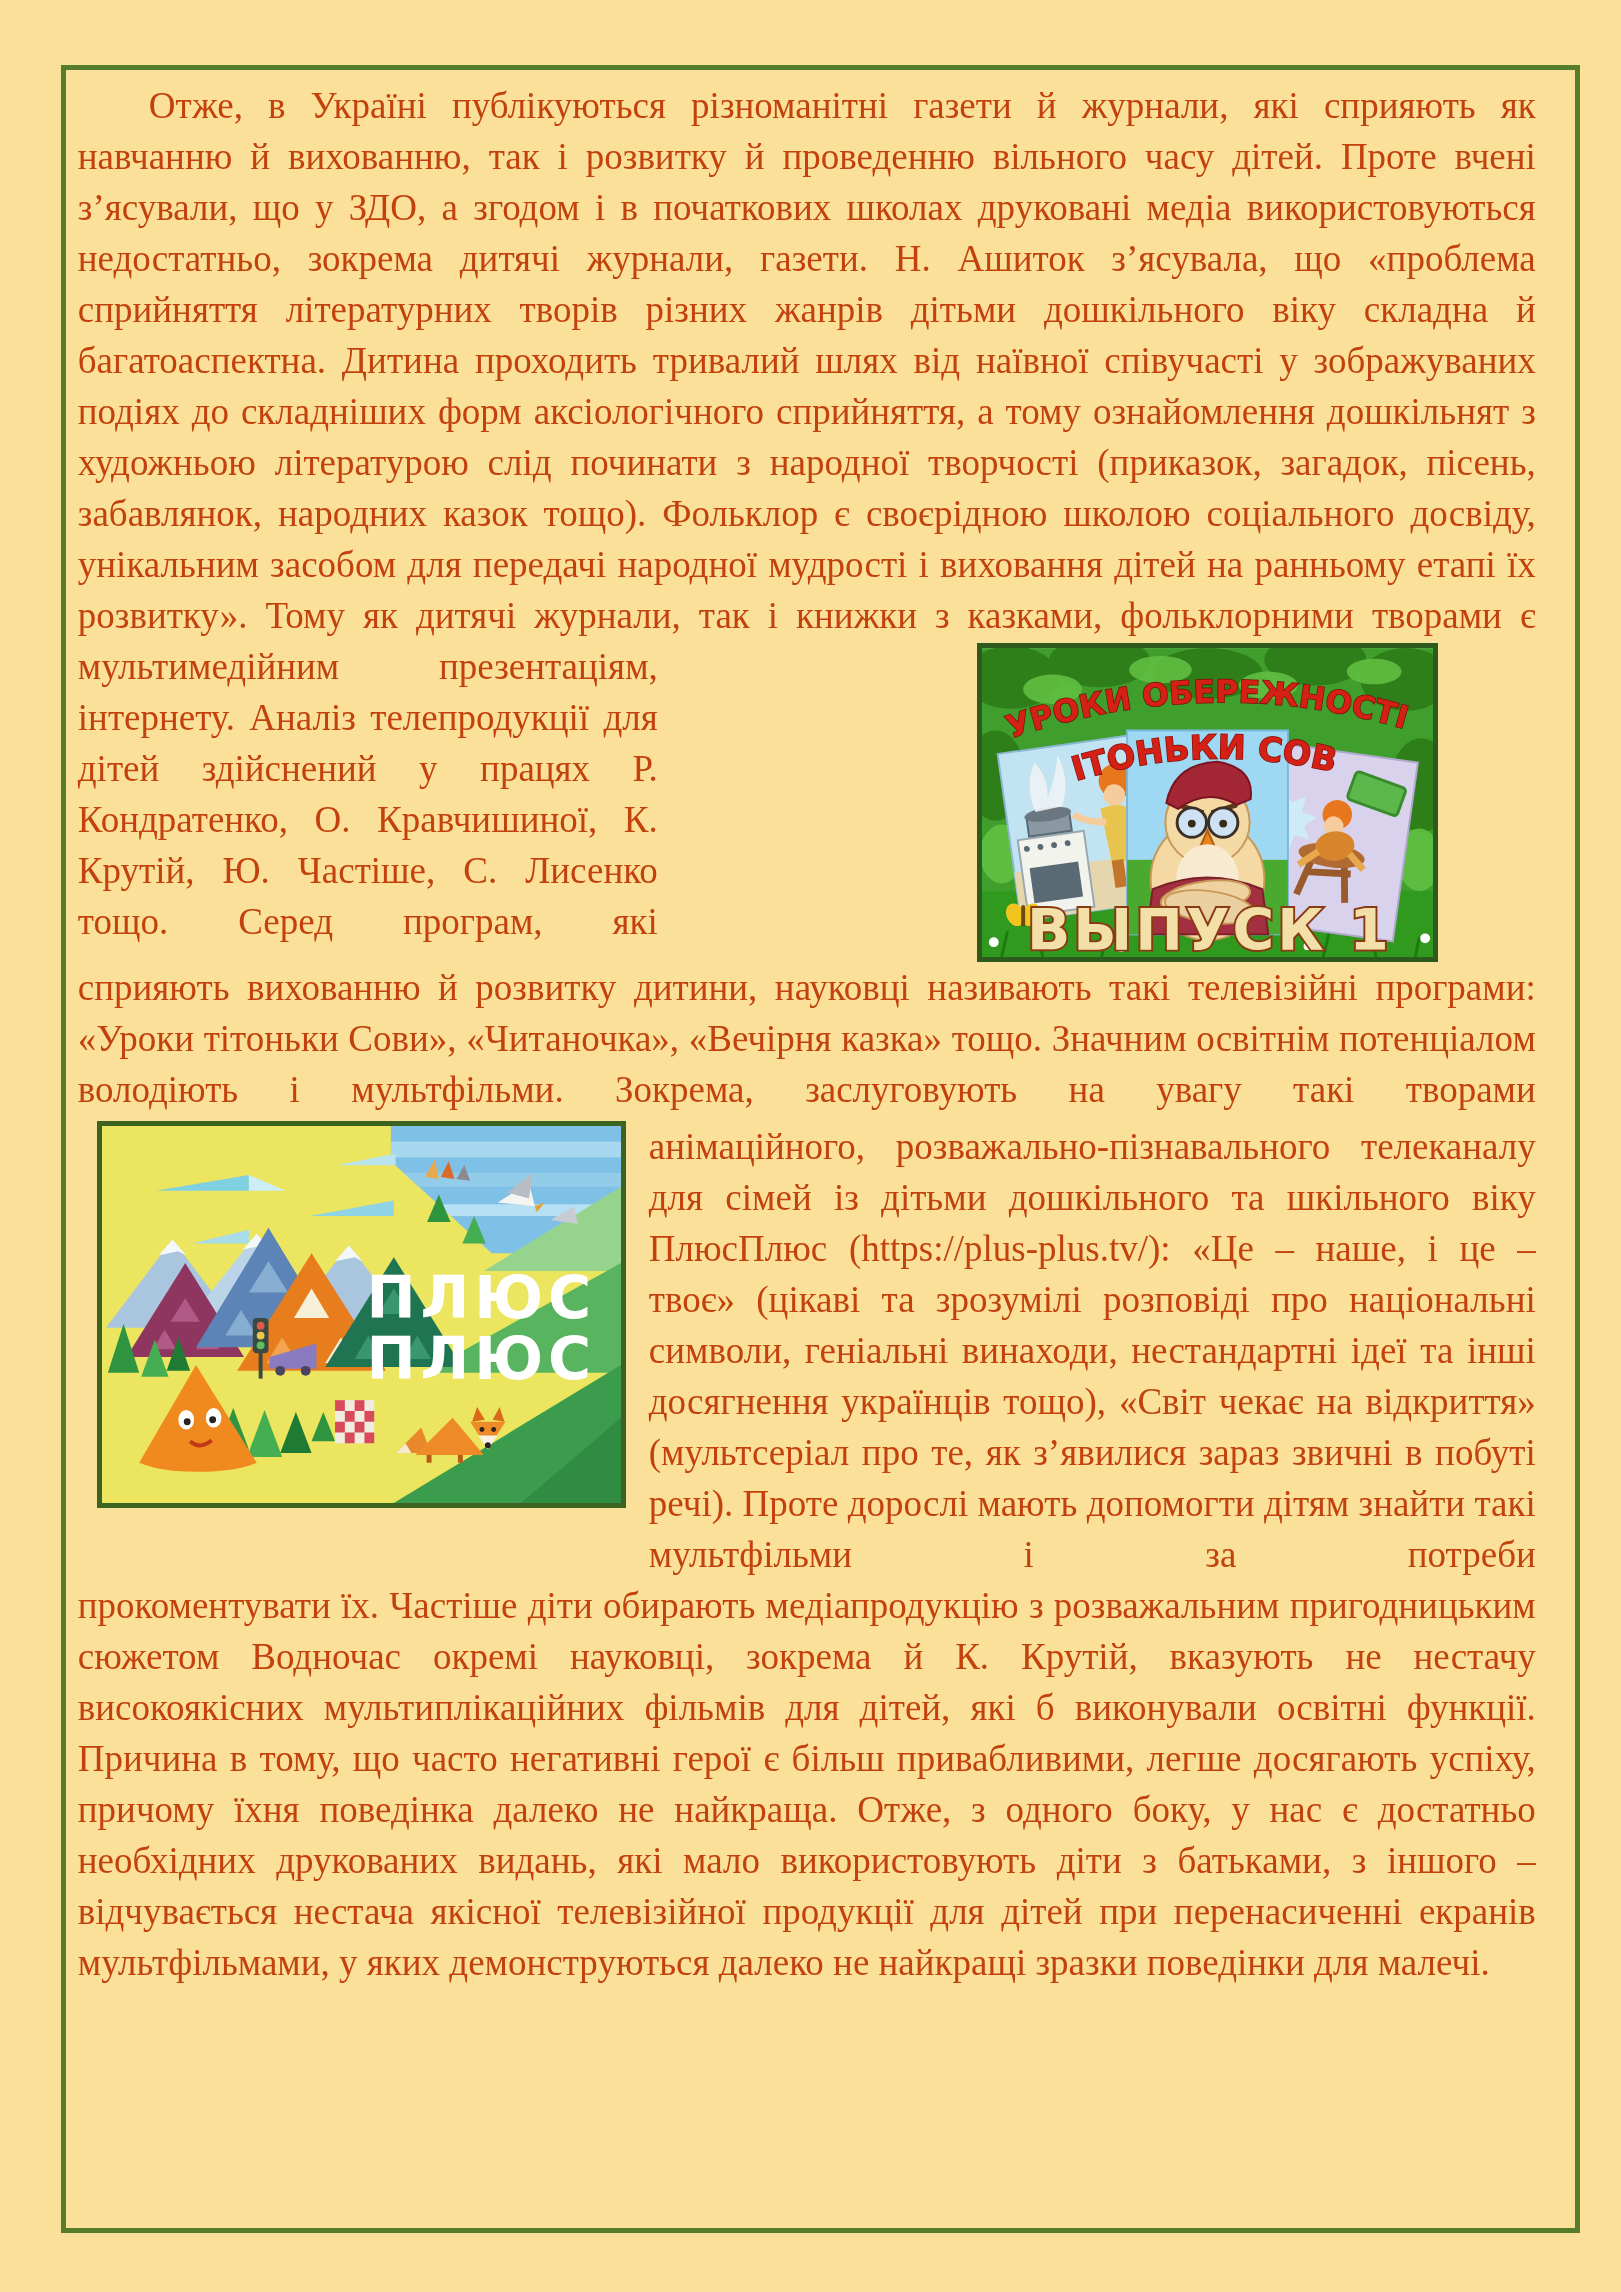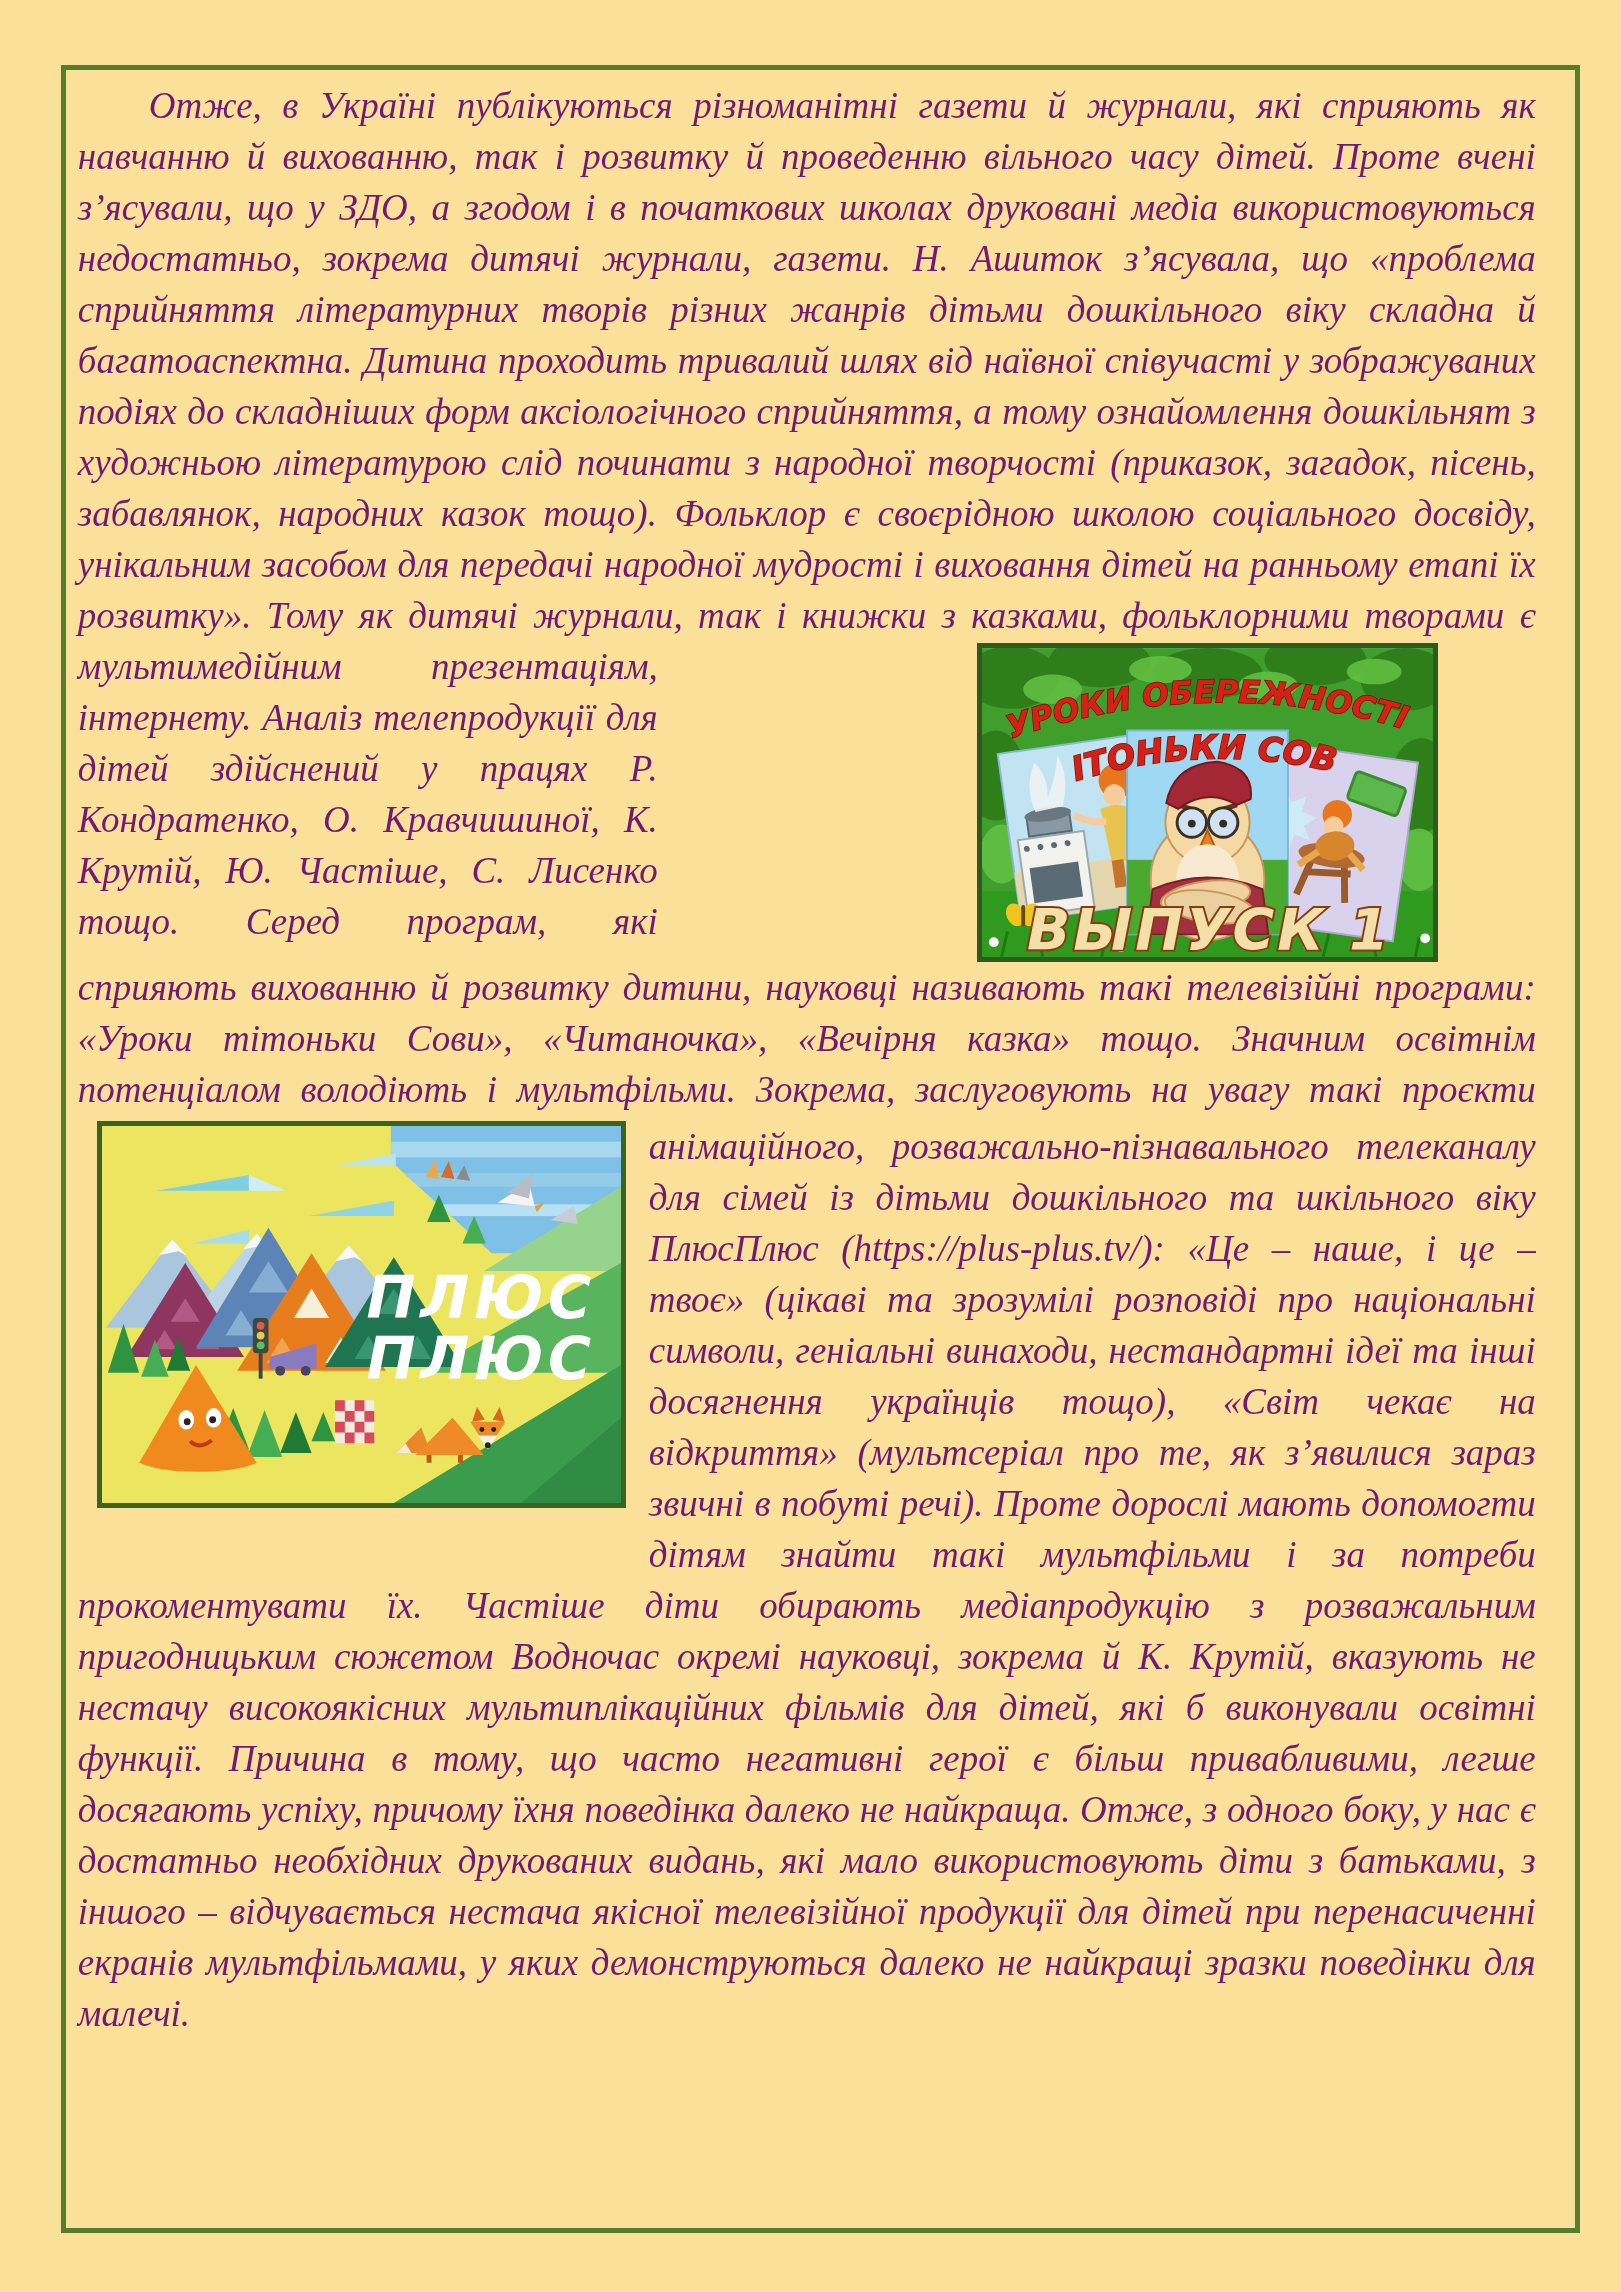--- a/index.html
+++ b/index.html
@@ -14,23 +14,22 @@
     position:absolute;left:61px;top:65px;
     width:1484px;height:2148px;
     border:5.9px solid #567d2b;
     padding:9.8px 13.7px 0 11.8px;
     box-sizing:content-box;
   }
   .doc{
     width:1458px;
     font-size:37px;
     line-height:51px;
-    color:#701a75;
+    color:#c2410c;
     text-align:justify;
-    font-style:italic;
   }
   .para{margin:0;}
   .para.justify-last{text-align-last:justify;}
   .indent-first{text-indent:71px;}
   .media-row{display:flex;align-items:flex-start;}
   .owl-row .wrap-col{width:580px;}
   .owl-row .spacer{flex:1;}
   .figure{box-sizing:content-box;flex:none;overflow:hidden;background:#fff;}
   .owl-figure{
     width:451px;height:309px;
@@ -167,21 +166,21 @@
             <textPath href="#owlArc1" startOffset="50%" text-anchor="middle">«УРОКИ ОБЕРЕЖНОСТІ»</textPath>
           </text>
           <text font-family="DejaVu Sans, sans-serif" font-weight="bold" font-size="34" fill="#d42015" stroke="#7a0f08" stroke-width="1.5" paint-order="stroke">
             <textPath href="#owlArc2" startOffset="50%" text-anchor="middle">ТІТОНЬКИ СОВИ</textPath>
           </text>
           <text x="232" y="308" text-anchor="middle" font-family="DejaVu Sans, sans-serif" font-weight="bold" font-size="58" letter-spacing="3" fill="#f2e0a8" stroke="#8a3a12" stroke-width="4" paint-order="stroke">ВЫПУСК 1</text>
         </svg>
       </div>
     </div>
 
-    <p class="para justify-last">сприяють вихованню й розвитку дитини, науковці називають такі телевізійні програми: «Уроки тітоньки Сови», «Читаночка», «Вечірня казка» тощо. Значним освітнім потенціалом володіють і мультфільми. Зокрема, заслуговують на увагу такі проєкти</p>
+    <p class="para justify-last">сприяють вихованню й розвитку дитини, науковці називають такі телевізійні програми: «Уроки тітоньки Сови», «Читаночка», «Вечірня казка» тощо. Значним освітнім потенціалом володіють і мультфільми. Зокрема, заслуговують на увагу такі творами</p>
 
     <div class="media-row plus-row">
       <div class="figure plus-figure">
         <svg viewBox="0 0 530 385" width="519" height="377" style="font-size:38px">
           <rect width="530" height="385" fill="#ebe55f"></rect>
 
           <defs>
               <clipPath id="skyClip">
                 <polygon points="295,0 530,0 530,130 398,130 295,36"></polygon>
               </clipPath>

